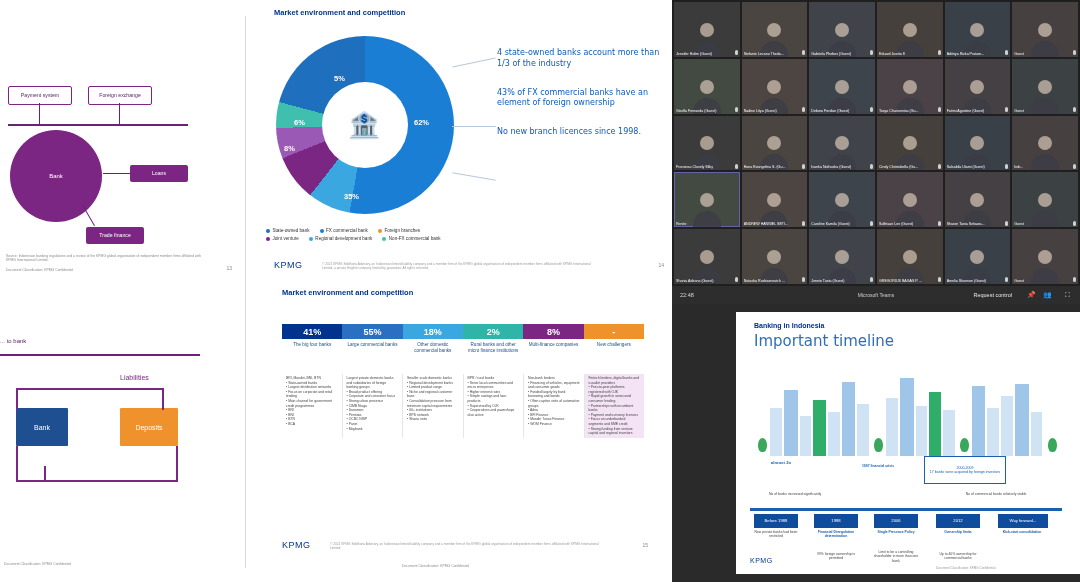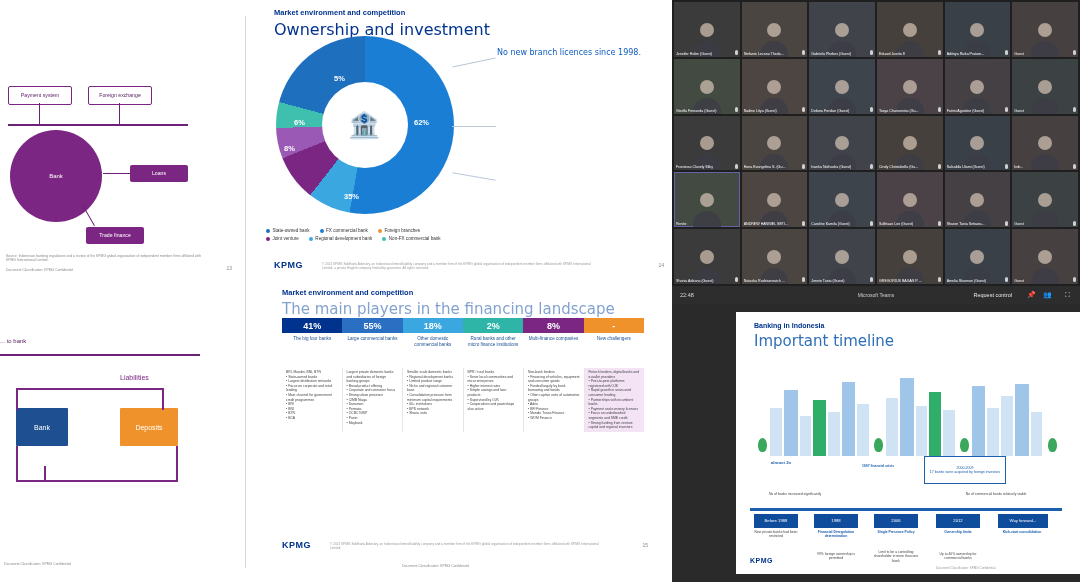--- a/index.html
+++ b/index.html
@@ -51,26 +51,26 @@
   .donut-pct{position:absolute;color:#fff;font-size:7.5px;font-weight:bold;}
 
   .legend{position:absolute;left:14px;top:228px;width:215px;font-size:4.6px;color:#333;}
   .legend .row{display:flex;gap:10px;margin-bottom:3px;}
   .legend .it{display:flex;align-items:center;gap:2.5px;}
   .legend .sw{width:4px;height:4px;border-radius:50%;display:inline-block;}
 
   .callouts{position:absolute;left:245px;top:48px;width:168px;}
   .callout{font-size:8px;color:#0d5bbf;line-height:1.35;margin-bottom:18px;font-family:"DejaVu Sans",sans-serif;}
   .lead{position:absolute;height:1px;background:#b9c7d8;}
-  .kpmg-logo{position:absolute;font-size:9px;font-weight:bold;color:#00338d;letter-spacing:.5px;}
+  .kpmg-logo{position:absolute;font-size:9px;font-weight:normal;color:#00338d;letter-spacing:.5px;}
   .footer-note{position:absolute;font-size:3.2px;color:#9a9a9a;line-height:1.3;}
   .page-no{position:absolute;font-size:5px;color:#8a8a8a;}
 
   
-  .tbl{position:absolute;left:30px;top:40px;width:362px;}
+  .tbl{position:absolute;left:30px;top:46px;width:362px;}
   .tbl-head{display:flex;height:15px;}
   .tbl-head div{flex:1;display:flex;align-items:center;justify-content:center;color:#fff;font-size:9px;font-weight:bold;}
   .tbl-sub{display:flex;}
   .tbl-sub div{flex:1;text-align:center;font-size:4.6px;color:#1b4f91;padding:3px 4px;line-height:1.25;min-height:26px;}
   .tbl-body{display:flex;margin-top:3px;}
   .tbl-body div{flex:1;font-size:3.4px;color:#444;padding:2px 4px;line-height:1.35;border-left:1px solid #e6e6e6;}
   .tbl-body div:first-child{border-left:none;}
 
   
   .teams{position:absolute;left:672px;top:0;width:408px;height:582px;background:#1f1f1f;}
@@ -153,21 +153,20 @@
       <div class="arrow-purple" style="left:176px;top:156px;width:2px;height:36px;"></div>
       <div class="arrow-purple" style="left:44px;top:176px;width:2px;height:16px;"></div>
 
       <div class="micro-text" style="left:4px;top:272px;">Document Classification: KPMG Confidential</div>
     </div>
 
     <div class="v-divider"></div>
 
     <div class="slide-deck-top">
       <div class="kicker" style="left:22px;top:8px;">Market environment and competition</div>
-      <div class="deck-title" style="left:22px;top:20px;">Ownership and investment</div>
 
       <div class="donut-wrap">
         <div class="donut">
           <div class="donut-hole"></div>
           <div class="donut-center-icon">🏦</div>
         </div>
         <div class="donut-pct" style="left:152px;top:86px;">62%</div>
         <div class="donut-pct" style="left:82px;top:160px;">35%</div>
         <div class="donut-pct" style="left:22px;top:112px;">8%</div>
         <div class="donut-pct" style="left:32px;top:86px;">6%</div>
@@ -199,34 +198,35 @@
               <span>Regional development bank</span>
             </div>
           <div class="it">
               <span class="sw" style="background:#3fbfae"></span>
               <span>Non-FX commercial bank</span>
             </div>
         </div>
       </div>
 
       <div class="callouts">
+        <div class="callout">4 state-owned banks account more than 1/3 of the industry</div>
+        <div class="callout">43% of FX commercial banks have an element of foreign ownership</div>
         <div class="callout">No new branch licences since 1998.</div>
       </div>
       <div class="lead" style="left:200px;top:62px;width:44px;transform:rotate(-12deg);"></div>
       <div class="lead" style="left:200px;top:126px;width:44px;"></div>
       <div class="lead" style="left:200px;top:176px;width:44px;transform:rotate(10deg);"></div>
 
       <div class="kpmg-logo" style="left:22px;bottom:6px;">KPMG</div>
       <div class="footer-note" style="left:70px;bottom:6px;width:280px;">© 2021 KPMG Siddharta Advisory, an Indonesian limited liability company and a member firm of the KPMG global organisation of independent member firms affiliated with KPMG International Limited, a private English company limited by guarantee. All rights reserved.</div>
       <div class="page-no" style="right:8px;bottom:8px;">14</div>
     </div>
 
     <div class="slide-deck-bottom">
       <div class="kicker" style="left:30px;top:10px;">Market environment and competition</div>
-      <div class="deck-title-faded" style="left:30px;top:22px;">The main players in the financing landscape</div>
 
       <div class="tbl">
         <div class="tbl-head">
           <div style="background:#00338d">41%</div>
           <div style="background:#2b6fc2">55%</div>
           <div style="background:#3aa7e0">18%</div>
           <div style="background:#2fb5a8">2%</div>
           <div style="background:#7b2682">8%</div>
           <div style="background:#f0922b">-</div>
         </div>

